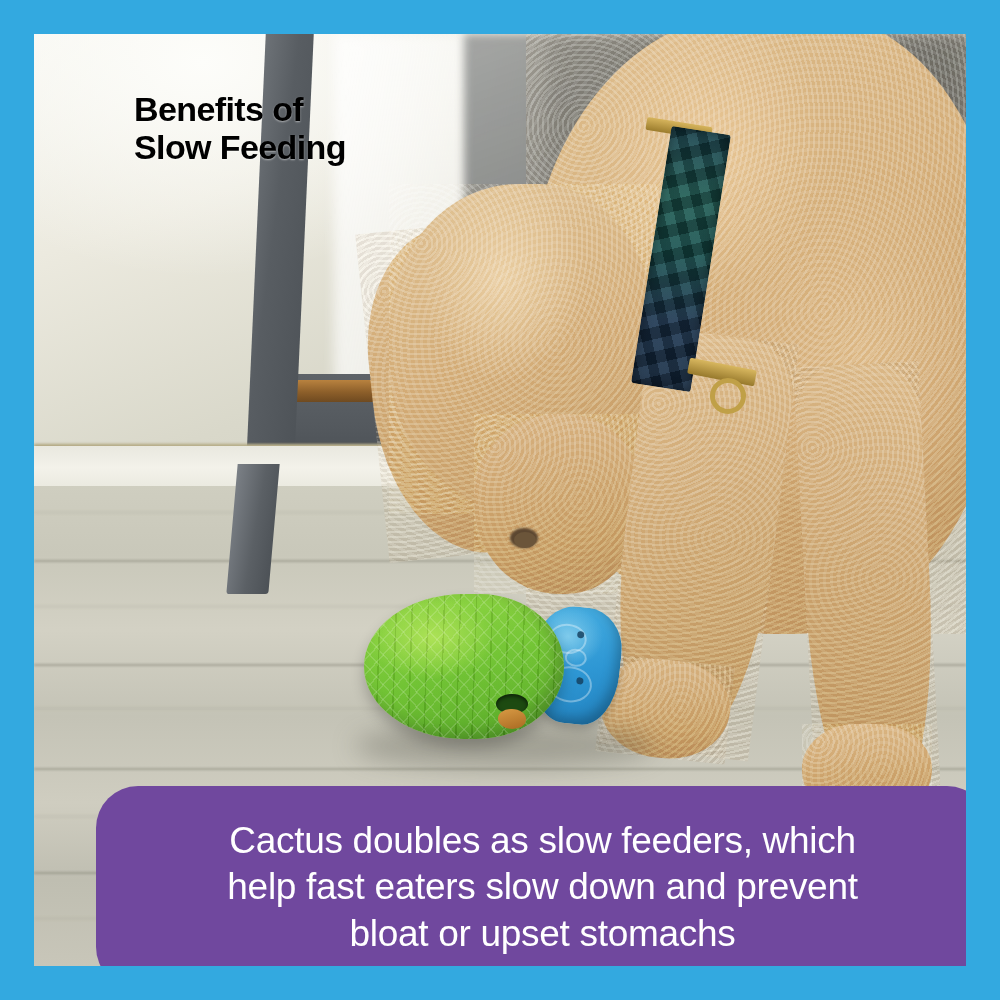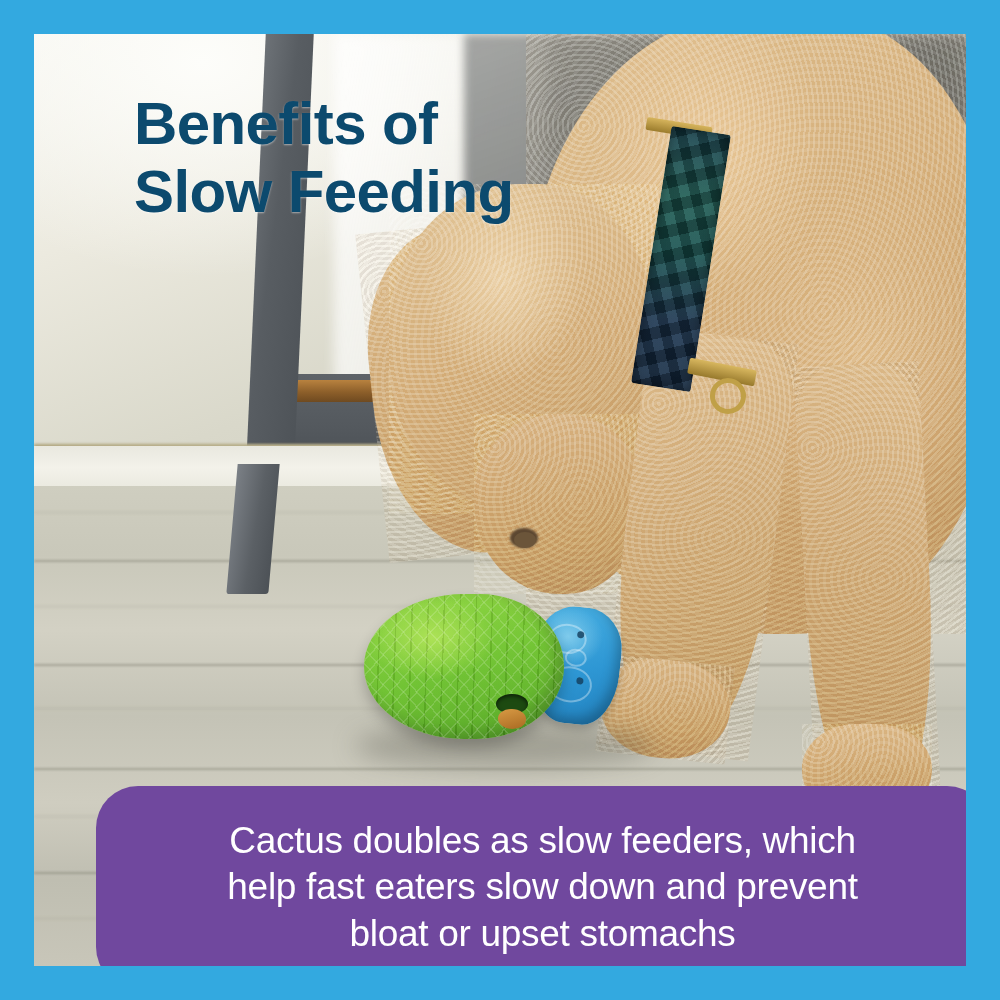--- a/index.html
+++ b/index.html
@@ -349,24 +349,24 @@
     background: #6b553a;
     filter: blur(0.6px);
   }
 
   
   .heading {
     position: absolute;
     left: 100px;
     top: 56px;
     margin: 0;
-    font-size: 60px;
+    font-size: 34px;
     line-height: 1.13;
     font-weight: bold;
-    color: #0c4a6e;
+    color: #000000;
     letter-spacing: -0.6px;
     white-space: pre-line;
     text-shadow: 0 1px 2px rgba(255,255,255,0.5);
   }
 
   
   .caption {
     position: absolute;
     left: 62px;
     top: 752px;

